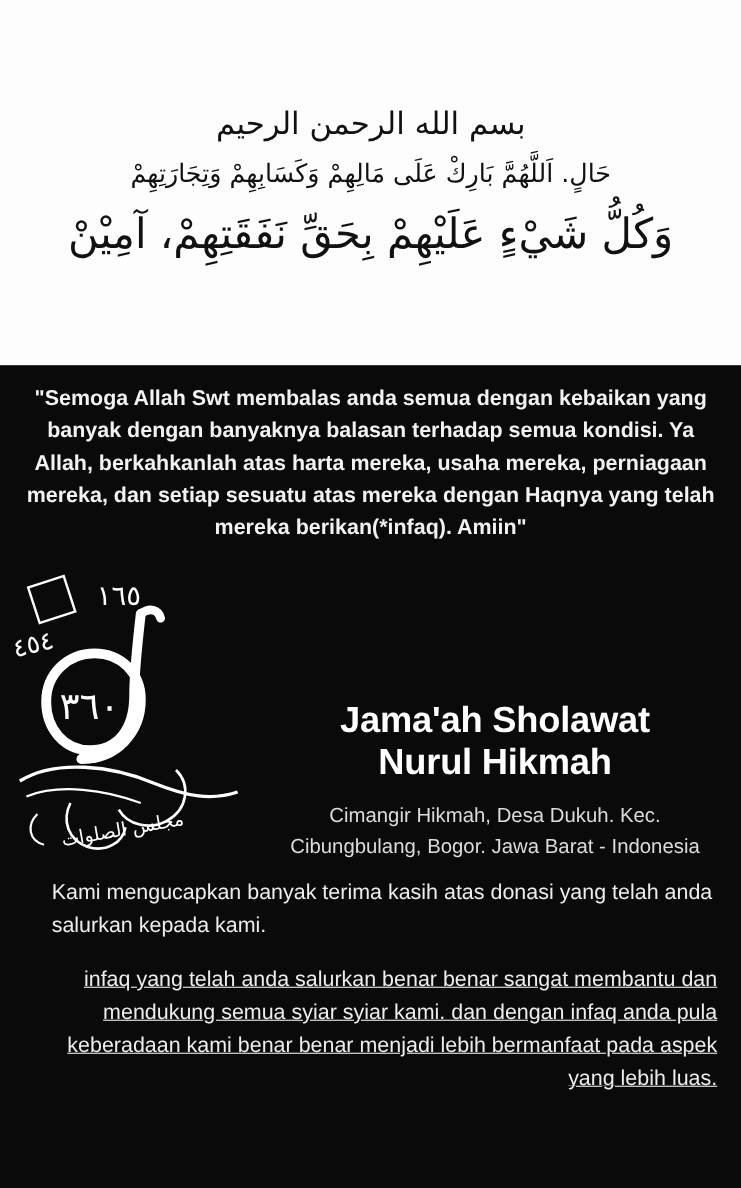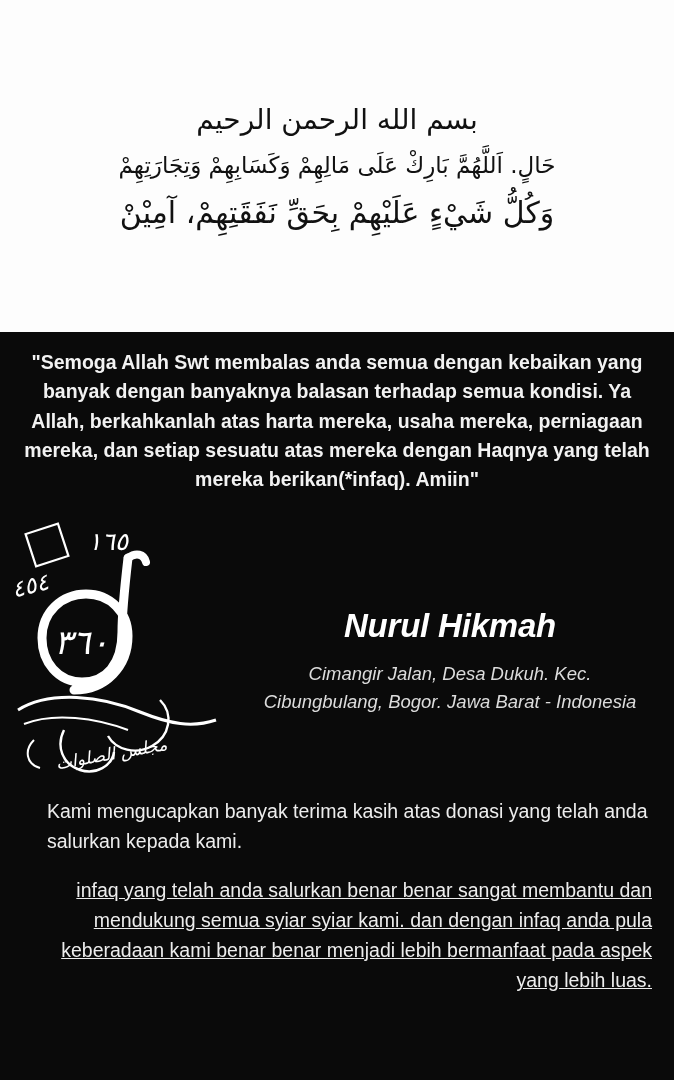--- a/index.html
+++ b/index.html
@@ -41,41 +41,40 @@
     width: 100%;
     font-family: "DejaVu Sans", sans-serif;
     font-size: 31px;
     line-height: 1.78;
     letter-spacing: 0px;
     white-space: nowrap;
   }
   .arabic-line.l1 { font-size: 28px; }
   .arabic-line.l2 { font-size: 30px; }
   .arabic-line.l3 { font-size: 23px; }
-  .arabic-line.l4 { font-size: 30px; }
+  .arabic-line.l4 { font-size: 38px; }
 
   
   .translation {
     padding: 16px 18px 14px 18px;
     text-align: center;
     font-size: 19.5px;
     line-height: 1.5;
     font-weight: bold;
     color: #f2f2f2;
     box-sizing: border-box;
   }
 
   
   .identity {
     display: flex;
     flex-direction: row;
-    align-items: center;
+    align-items: flex-end;
     padding: 6px 16px 10px 10px;
     box-sizing: border-box;
-    font-style: italic;
   }
   .logo-wrap {
     width: 232px;
     flex: 0 0 232px;
     height: 268px;
     position: relative;
   }
   .logo-wrap svg { display: block; }
 
   .org-block {
@@ -152,23 +151,24 @@
         <path d="M14 210 C44 198 86 204 118 216" fill="none" stroke="#ffffff" stroke-width="2"></path>
         <path d="M150 186 C164 200 160 222 142 232 C126 241 106 236 98 222" fill="none" stroke="#ffffff" stroke-width="2.4"></path>
         <path d="M54 216 C46 232 52 250 70 256 C86 261 102 252 104 238" fill="none" stroke="#ffffff" stroke-width="2.4"></path>
         <path d="M24 226 C14 236 16 250 30 254" fill="none" stroke="#ffffff" stroke-width="2"></path>
         <text x="46" y="252" fill="#ffffff" font-family="DejaVu Sans, sans-serif" font-size="17" transform="rotate(-10 66 248)">مجلس الصلوات</text>
       </svg>
     </div>
 
     <div class="org-block">
       <div class="org-name">
+        <div>Jama'ah Sholawat</div>
         <div>Nurul Hikmah</div>
       </div>
-      <div class="org-addr">Cimangir Jalan, Desa Dukuh. Kec. Cibungbulang, Bogor. Jawa Barat - Indonesia</div>
+      <div class="org-addr">Cimangir Hikmah, Desa Dukuh. Kec. Cibungbulang, Bogor. Jawa Barat - Indonesia</div>
     </div>
 
   </div>
 
   <div class="closing">
     <p class="para p1">Kami mengucapkan banyak terima kasih atas donasi yang telah anda salurkan kepada kami.</p>
     <p class="para p2">infaq yang telah anda salurkan benar benar sangat membantu dan mendukung semua syiar syiar kami. dan dengan infaq anda pula keberadaan kami benar benar menjadi lebih bermanfaat pada aspek yang lebih luas.</p>
   </div>
 
 </div>

